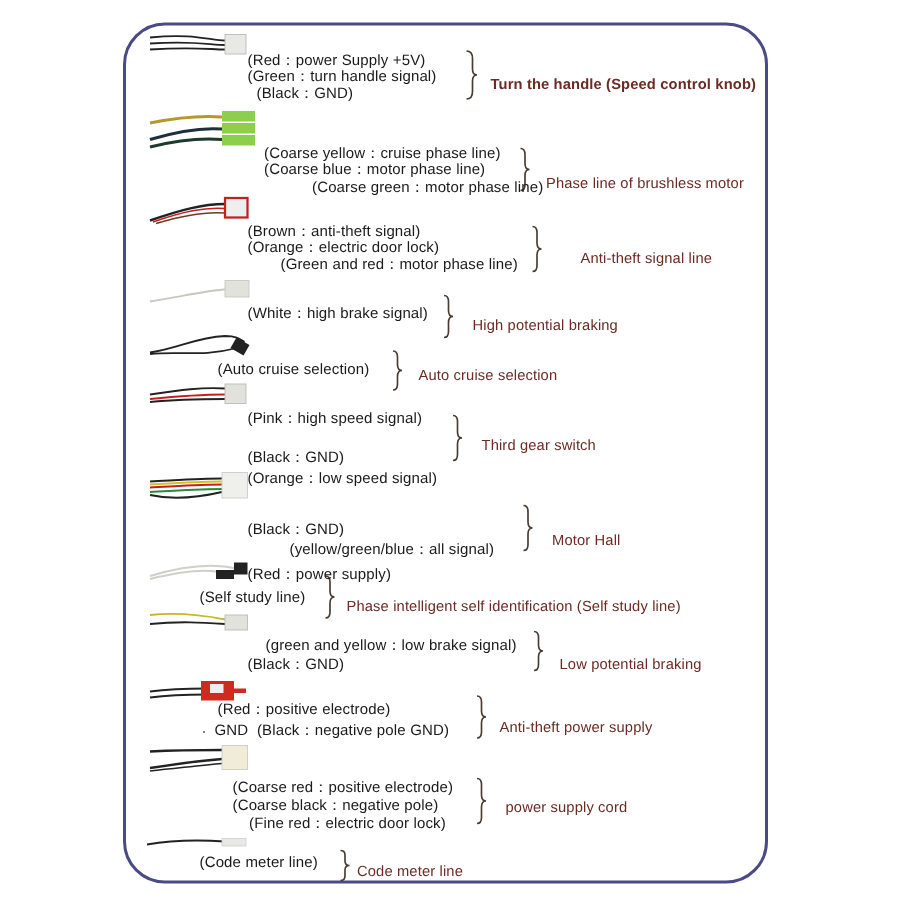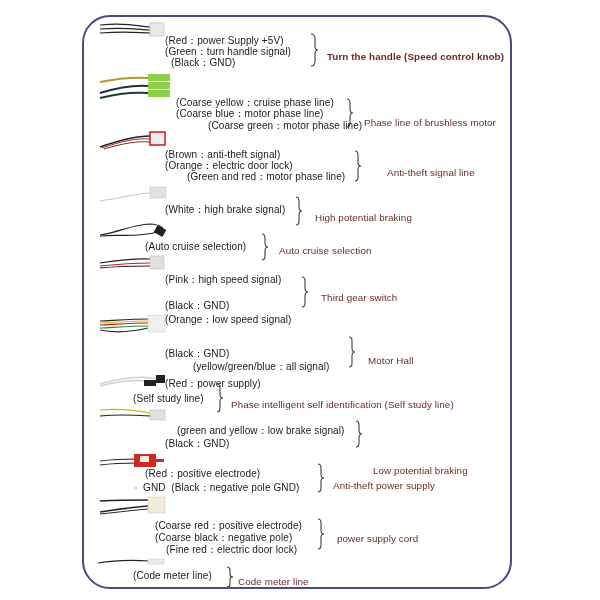--- a/index.html
+++ b/index.html
@@ -148,21 +148,21 @@
 <div class="t" style="left: 165px; top: 335px; color: rgb(26, 26, 26); margin-top: 43px;">(Red：power supply)</div>
 <div class="t" style="left: 165px; top: 348px; color: rgb(26, 26, 26);">(Black：GND)</div>
 <div class="t" style="left: 193px; top: 361px; color: rgb(26, 26, 26);">(yellow/green/blue：all signal)</div>
 <div class="lbl" style="left: 368px; top: 355px; color: rgb(107, 42, 34);">Motor Hall</div>
 
 <div class="t" style="left: 133px; top: 393px; color: rgb(26, 26, 26);">(Self study line)</div>
 <div class="lbl" style="left: 231px; top: 399px; color: rgb(107, 42, 34); text-align: right;">Phase intelligent self identification (Self study line)</div>
 
 <div class="t" style="left: 177px; top: 425px; color: rgb(26, 26, 26);">(green and yellow：low brake signal)</div>
 <div class="t" style="left: 165px; top: 438px; color: rgb(26, 26, 26);">(Black：GND)</div>
-<div class="lbl" style="left: 373px; top: 438px; color: rgb(107, 42, 34); margin-top: 27px;">Low potential braking</div>
+<div class="lbl" style="left: 373px; top: 438px; color: rgb(107, 42, 34);">Low potential braking</div>
 
 <div class="t" style="left: 145px; top: 468px; color: rgb(26, 26, 26);">(Red：positive electrode)</div>
 <div class="t" style="left: 143px; top: 482px; white-space: pre; color: rgb(26, 26, 26);">GND  (Black：negative pole GND)</div>
 <div class="lbl" style="left: 333px; top: 480px; color: rgb(107, 42, 34);">Anti-theft power supply</div>
 
 <div class="t" style="left: 155px; top: 520px; color: rgb(26, 26, 26);">(Coarse red：positive electrode)</div>
 <div class="t" style="left: 155px; top: 532px; color: rgb(26, 26, 26);">(Coarse black：negative pole)</div>
 <div class="t" style="left: 166px; top: 544px; color: rgb(26, 26, 26);">(Fine red：electric door lock)</div>
 <div class="lbl" style="left: 337px; top: 533px; color: rgb(107, 42, 34);">power supply cord</div>
 

